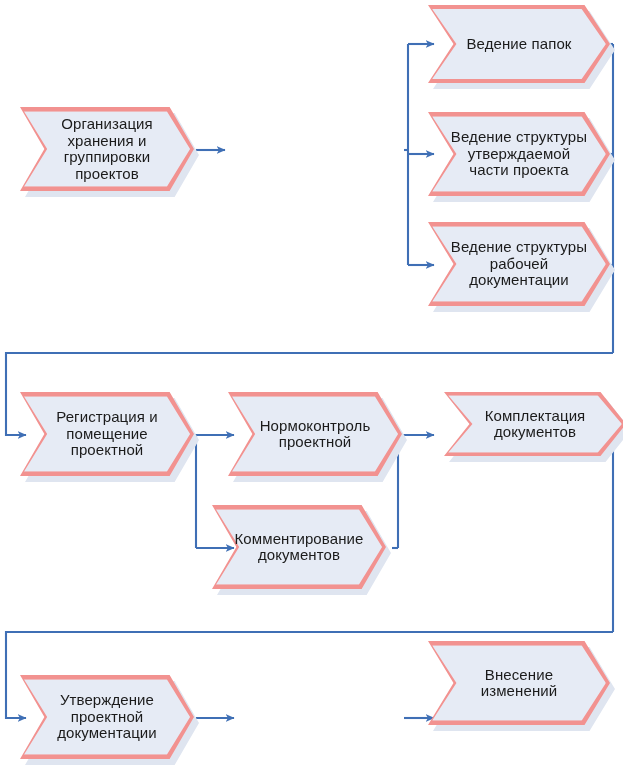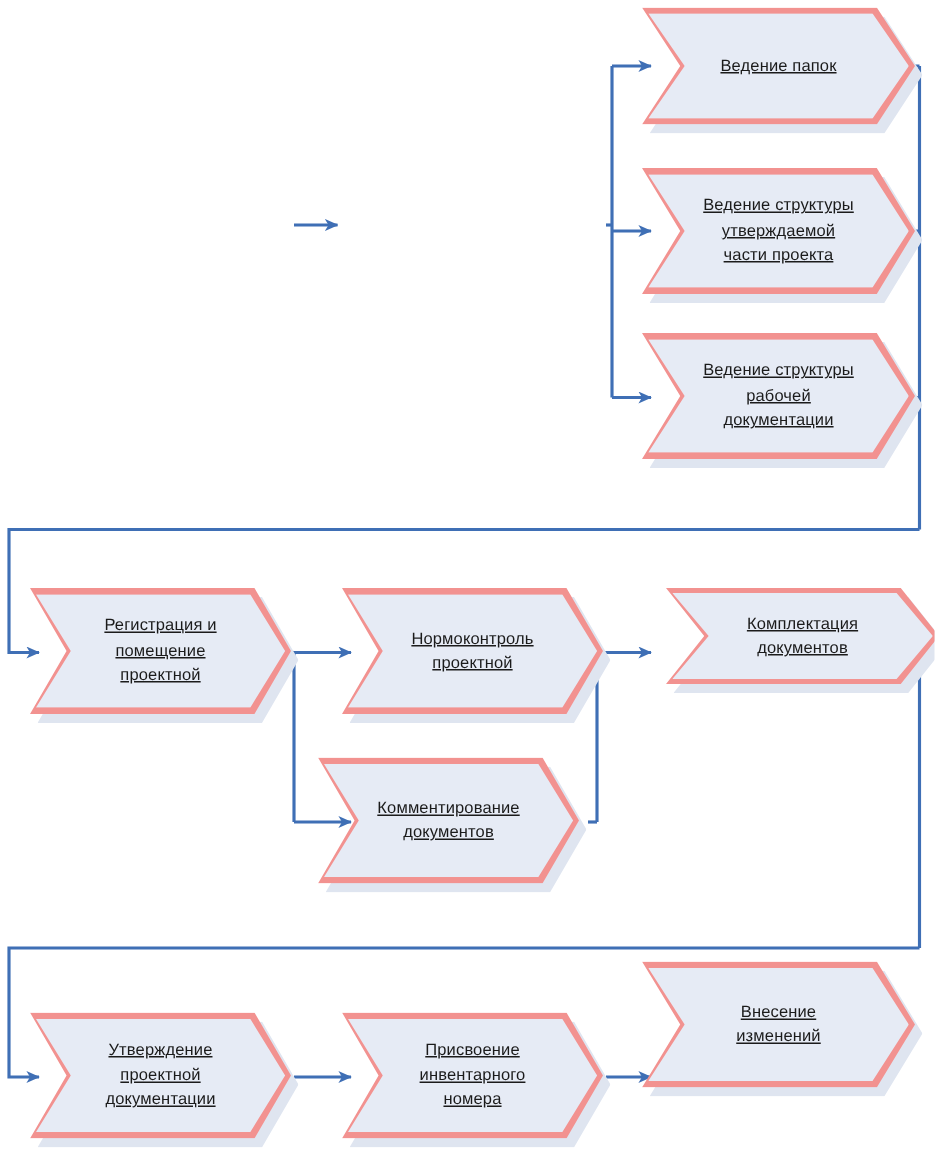--- a/index.html
+++ b/index.html
@@ -34,27 +34,26 @@
     clip-path:polygon(0% 0%, 86% 0%, 100% 50%, 86% 100%, 0% 100%, 14% 50%);
     background:#e6ebf5;
     transform:scale(0.955,0.90);
     transform-origin:50% 50%;
   }
   .node .label{
     position:absolute;left:0;top:0;width:100%;height:100%;
     display:flex;align-items:center;justify-content:center;
     text-align:center;
     color:#1b1b1b;
-    font-size:11px;
+    font-size:15px;
     line-height:16.5px;
     padding:0 20px;
     box-sizing:border-box;
     white-space:pre-line;
     letter-spacing:0.1px;
-    text-decoration:underline;
   }
 </style>
 </head>
 <body>
 
 <div id="stage">
 
   <svg id="wires" viewBox="0 0 623 772" width="623" height="772" xmlns="http://www.w3.org/2000/svg">
     <defs>
       <marker id="arw" markerWidth="9" markerHeight="8" refX="8.4" refY="4" orient="auto" markerUnits="userSpaceOnUse">
@@ -95,20 +94,29 @@
 
       <path d="M608,435 L613,435"></path>
       <path d="M613,435 L613,632"></path>
       <path d="M613,632 L6,632 L6,718 L26,718" marker-end="url(#arw)"></path>
 
       <path d="M196,718 L234,718" marker-end="url(#arw)"></path>
       <path d="M404,718 L434,718" marker-end="url(#arw)"></path>
     </g>
   </svg>
 
+  <div class="node" style="left:20px;top:107px;width:174px;height:84px;">
+    <div class="shadow"></div>
+    <div class="body"></div>
+    <div class="inner"></div>
+    <div class="label">Организация
+хранения и
+группировки
+проектов</div>
+  </div>
 
 
   <div class="node" style="left:428px;top:5px;width:182px;height:78px;">
     <div class="shadow"></div>
     <div class="body"></div>
     <div class="inner"></div>
     <div class="label">Ведение папок</div>
   </div>
 
   <div class="node" style="left:428px;top:112px;width:182px;height:84px;">
@@ -164,28 +172,20 @@
 
   <div class="node" style="left:20px;top:675px;width:174px;height:84px;">
     <div class="shadow"></div>
     <div class="body"></div>
     <div class="inner"></div>
     <div class="label">Утверждение
 проектной
 документации</div>
   </div>
 
-  <div class="node" style="left:228px;top:675px;width:174px;height:84px;">
-    <div class="shadow"></div>
-    <div class="body"></div>
-    <div class="inner"></div>
-    <div class="label">Присвоение
-инвентарного
-номера</div>
-  </div>
 
   <div class="node" style="left:428px;top:641px;width:182px;height:84px;">
     <div class="shadow"></div>
     <div class="body"></div>
     <div class="inner"></div>
     <div class="label">Внесение
 изменений</div>
   </div>
 
 </div>

